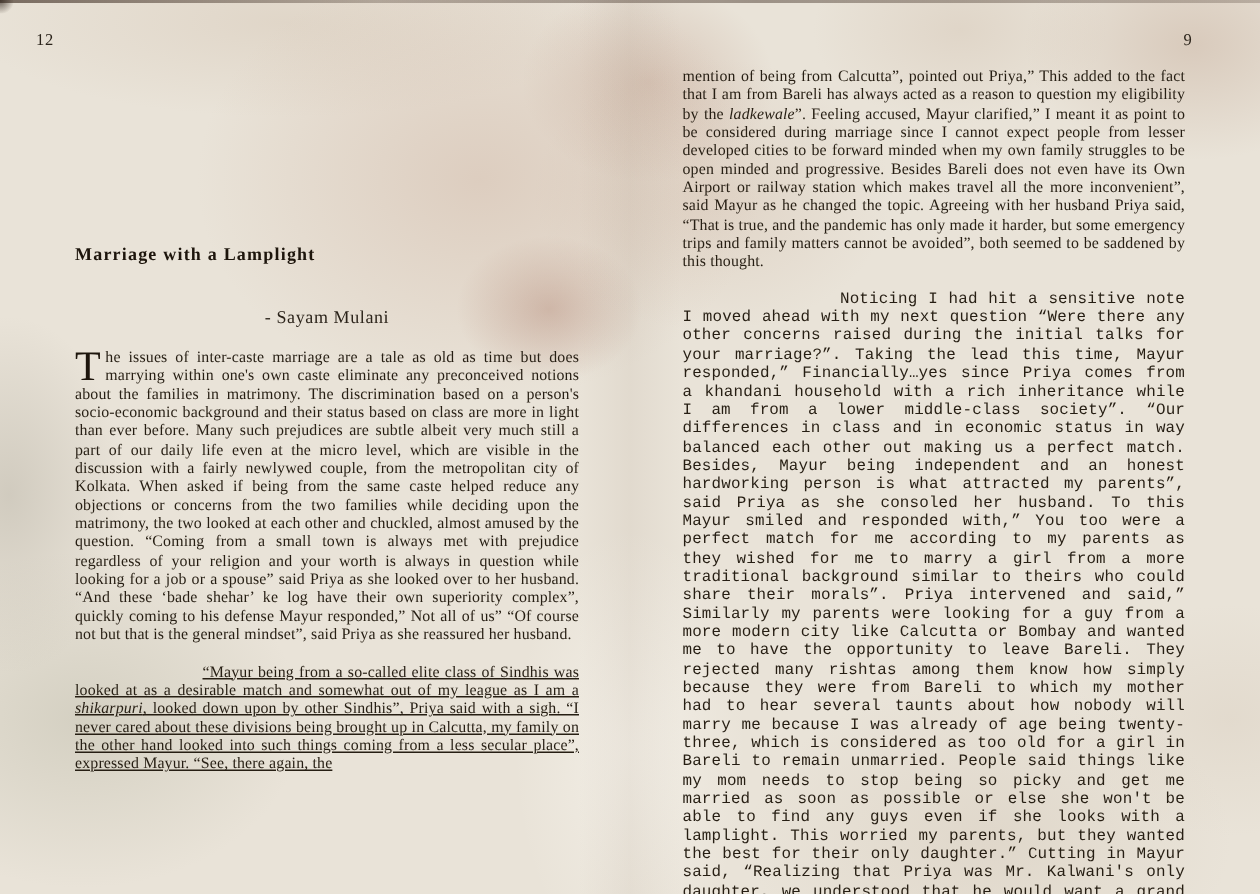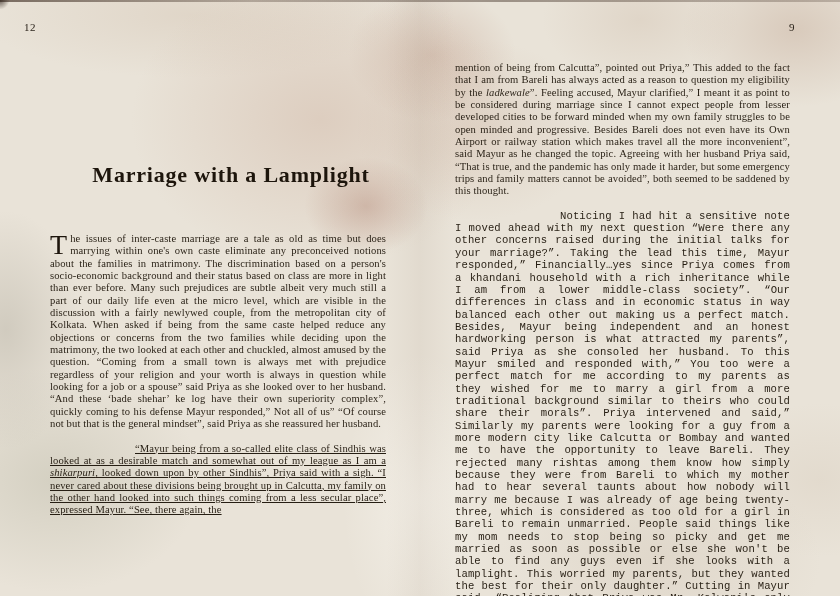--- a/index.html
+++ b/index.html
@@ -49,26 +49,26 @@
     position: absolute; top: 21px;
     font-size: 11px; color: #2b241b; letter-spacing: 0.5px;
   }
   .page-number.left { left: 24px; text-align: center; }
   .page-number.right { left: 789px; }
 
   .page-left {
     position: absolute; left: 50px; top: 0; width: 336px; height: 596px;
   }
   .page-right {
-    position: absolute; left: 455px; top: 16px; width: 335px; height: 578px;
+    position: absolute; left: 455px; top: 0; width: 335px; height: 578px;
   }
   .article-title {
-    position: absolute; top: 162px; left: 13px; width: 100%;
-    text-align: center;
-    font-size: 22px; font-weight: bold; letter-spacing: 0.8px;
+    position: absolute; top: 162px; left: 0; width: 100%;
+    text-align: left;
+    font-size: 12px; font-weight: bold; letter-spacing: 0.8px;
     color: #1d150c;
   }
   .byline {
     position: absolute; top: 204px; left: 0; width: 100%;
     text-align: center;
     font-size: 12px; color: #2b231a; letter-spacing: 0.4px;
   }
   .body-block { position: absolute; left: 0; width: 100%; }
   .page-left  .body-block { top: 233px; }
   .page-right .body-block { top: 46px; }
@@ -97,20 +97,21 @@
 
 <div class="spread">
   <div class="top-edge"></div>
   <div class="corner-speck"></div>
 
   <div class="page-number left">12</div>
   <div class="page-number right">9</div>
 
   <div class="page-left">
     <div class="article-title">Marriage with a Lamplight</div>
+    <div class="byline">- Sayam Mulani</div>
     <div class="body-block">
         <p><span class="drop-cap">T</span><span>he issues of inter-caste marriage are a tale as old as time but does marrying within one's own caste eliminate any preconceived notions about the families in matrimony. The discrimination based on a person's socio-economic background and their status based on class are more in light than ever before. Many such prejudices are subtle albeit very much still a part of our daily life even at the micro level, which are visible in the discussion with a fairly newlywed couple, from the metropolitan city of Kolkata. When asked if being from the same caste helped reduce any objections or concerns from the two families while deciding upon the matrimony, the two looked at each other and chuckled, almost amused by the question. “Coming from a small town is always met with prejudice regardless of your religion and your worth is always in question while looking for a job or a spouse” said Priya as she looked over to her husband. “And these ‘bade shehar’ ke log have their own superiority complex”, quickly coming to his defense Mayur responded,” Not all of us” “Of course not but that is the general mindset”, said Priya as she reassured her husband.</span></p>
         <p class="indented"><span>“Mayur being from a so-called elite class of Sindhis was looked at as a desirable match and somewhat out of my league as I am a </span><span class="italic">shikarpuri</span><span>, looked down upon by other Sindhis”, Priya said with a sigh. “I never cared about these divisions being brought up in Calcutta, my family on the other hand looked into such things coming from a less secular place”, expressed Mayur. “See, there again, the</span></p>
       </div>
   </div>
 
   <div class="page-right">
     <div class="body-block">
         <p><span>mention of being from Calcutta”, pointed out Priya,” This added to the fact that I am from Bareli has always acted as a reason to question my eligibility by the </span><span class="italic">ladkewale</span><span>”. Feeling accused, Mayur clarified,” I meant it as point to be considered during marriage since I cannot expect people from lesser developed cities to be forward minded when my own family struggles to be open minded and progressive. Besides Bareli does not even have its Own Airport or railway station which makes travel all the more inconvenient”, said Mayur as he changed the topic. Agreeing with her husband Priya said, “That is true, and the pandemic has only made it harder, but some emergency trips and family matters cannot be avoided”, both seemed to be saddened by this thought.</span></p>
         <p class="indented"><span>Noticing I had hit a sensitive note I moved ahead with my next question “Were there any other concerns raised during the initial talks for your marriage?”. Taking the lead this time, Mayur responded,” Financially…yes since Priya comes from a khandani household with a rich inheritance while I am from a lower middle-class society”. “Our differences in class and in economic status in way balanced each other out making us a perfect match. Besides, Mayur being independent and an honest hardworking person is what attracted my parents”, said Priya as she consoled her husband. To this Mayur smiled and responded with,” You too were a perfect match for me according to my parents as they wished for me to marry a girl from a more traditional background similar to theirs who could share their morals”. Priya intervened and said,” Similarly my parents were looking for a guy from a more modern city like Calcutta or Bombay and wanted me to have the opportunity to leave Bareli. They rejected many rishtas among them know how simply because they were from Bareli to which my mother had to hear several taunts about how nobody will marry me because I was already of age being twenty-three, which is considered as too old for a girl in Bareli to remain unmarried. People said things like my mom needs to stop being so picky and get me married as soon as possible or else she won't be able to find any guys even if she looks with a lamplight. This worried my parents, but they wanted the best for their only daughter.” Cutting in Mayur said, “Realizing that Priya was Mr. Kalwani's only daughter, we understood that he would want a grand ceremony and spare no expenses on the wedding. This helped overcome the initial awkwardness regarding financial and budget related issues of the marriage”.</span></p>

